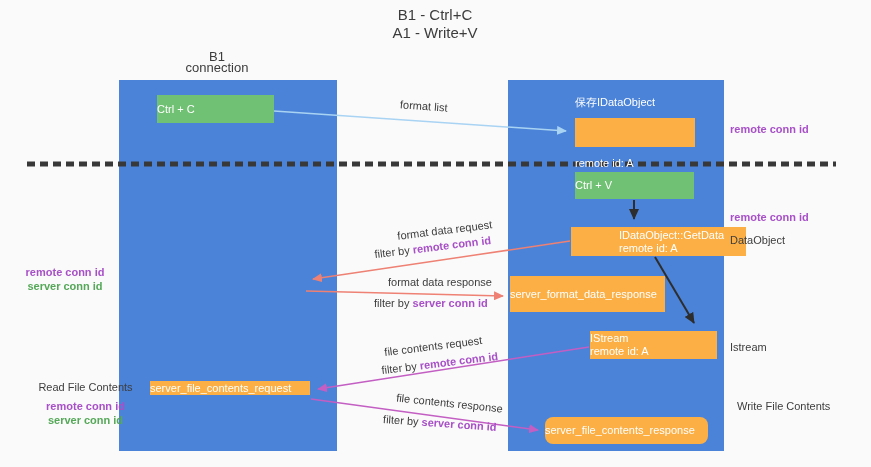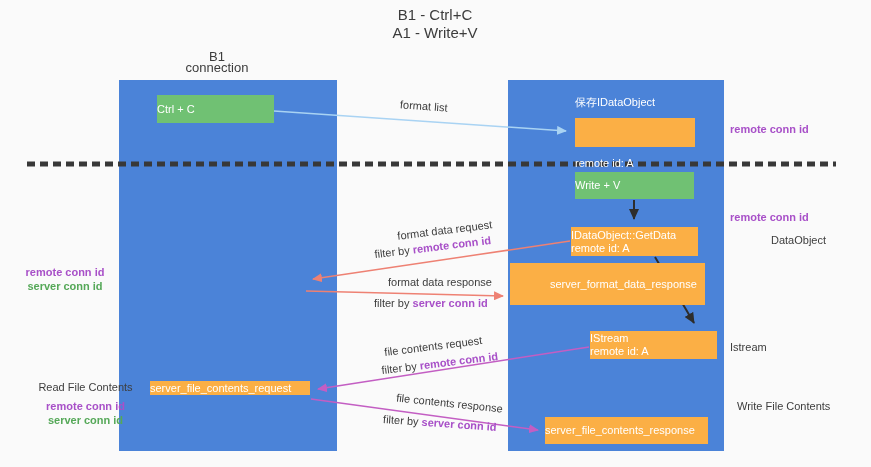--- a/index.html
+++ b/index.html
@@ -74,43 +74,43 @@
   <div class="box green" style="left:157px;top:95px;width:117px;height:28px;">
     <div>Ctrl + C</div>
   </div>
 
   <div class="box orange" style="left:575px;top:118px;width:120px;height:29px;gap:48px;">
     <div>保存IDataObject</div>
     <div>remote id: A</div>
   </div>
 
   <div class="box green" style="left:575px;top:172px;width:119px;height:27px;">
-    <div>Write + V</div>
+    <div>Ctrl + V</div>
   </div>
 
-  <div class="box orange" style="left:571px;top:227px;width:127px;height:29px;">
+  <div class="box orange" style="left:571px;top:227px;width:127px;height:29px;padding-left:48px;">
     <div>IDataObject::GetData</div>
     <div>remote id: A</div>
   </div>
 
 
-  <div class="box orange" style="left:510px;top:263px;width:155px;height:42px;padding-left:40px;">
+  <div class="box orange" style="left:510px;top:276px;width:155px;height:36px;">
     <div>server_format_data_response</div>
   </div>
 
   <div class="box orange" style="left:590px;top:331px;width:127px;height:28px;">
     <div>IStream</div>
     <div>remote id: A</div>
   </div>
 
   <div class="box orange" style="left:150px;top:381px;width:160px;height:14px;">
     <div>server_file_contents_request</div>
   </div>
 
-  <div class="box orange" style="left:545px;top:417px;width:163px;height:27px;">
+  <div class="box orange" style="left:545px;top:417px;width:163px;height:27px;border-radius:8px;">
     <div>server_file_contents_response</div>
   </div>
 
   <div class="lbl" style="left:400px;top:100px;transform:rotate(4deg);">format list</div>
 
   <div class="lbl" style="left:397px;top:224px;transform:rotate(-7deg);">format data request</div>
   <div class="lbl" style="left:374px;top:241px;transform:rotate(-7deg);">
     <span>filter by </span><span class="purple">remote conn id</span>
   </div>
 
@@ -124,21 +124,21 @@
     <span>filter by </span><span class="purple">remote conn id</span>
   </div>
 
   <div class="lbl" style="left:396px;top:397px;transform:rotate(6deg);">file contents response</div>
   <div class="lbl" style="left:383px;top:417px;transform:rotate(4deg);">
     <span>filter by </span><span class="purple">server conn id</span>
   </div>
 
   <div class="lbl purple" style="left:730px;top:123px;">remote conn id</div>
   <div class="lbl purple" style="left:730px;top:211px;">remote conn id</div>
-  <div class="lbl" style="left:771px;top:234px;">DataObject</div>
+  <div class="lbl" style="left:730px;top:234px;">DataObject</div>
   <div class="lbl" style="left:730px;top:341px;">Istream</div>
   <div class="lbl" style="left:737px;top:400px;">Write File Contents</div>
 
   <div class="side-group" style="left:15px;top:265px;width:100px;">
     <div class="purple">remote conn id</div>
     <div class="greentxt">server conn id</div>
   </div>
 
   <div class="side-group" style="left:17px;top:380px;width:105px;margin-left:16px;">
     <div style="color:#3d3d3d;">Read File Contents</div>

